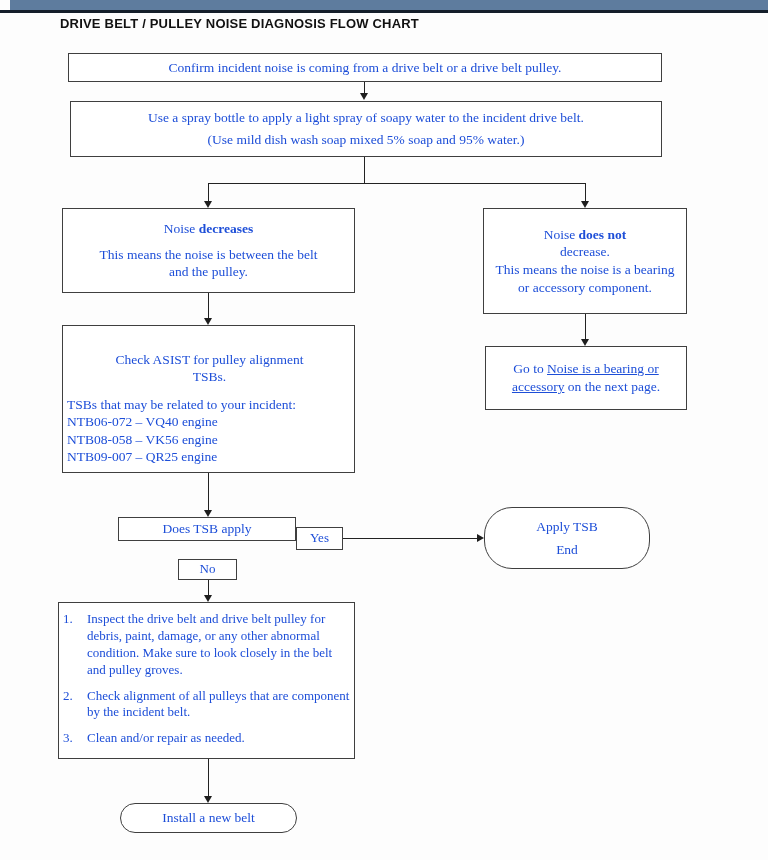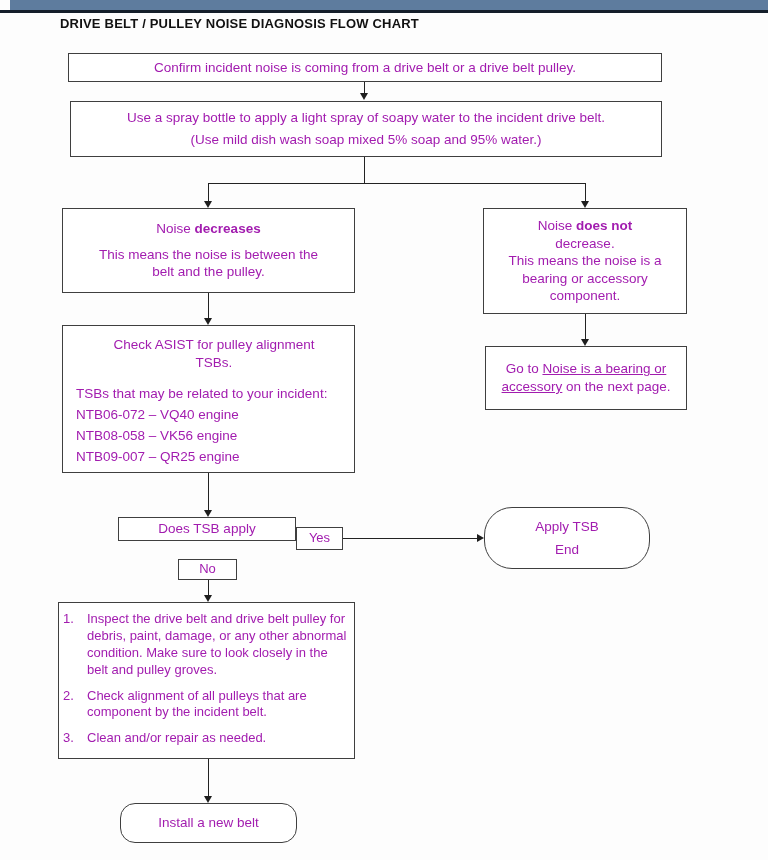--- a/index.html
+++ b/index.html
@@ -15,23 +15,24 @@
   .accent-bar{position:absolute;left:10px;top:0;width:758px;height:10px;background:#5e7c9e;}
   .header-rule{position:absolute;left:0;top:10px;width:768px;height:3px;background:#141e2a;}
   .page-title{
     position:absolute;left:60px;top:16px;
     font-size:13px;font-weight:bold;letter-spacing:.2px;color:#111;
   }
   
   .node{
     position:absolute;box-sizing:border-box;
     background:#fff;border:1.5px solid #3f3f3f;
-    font-size:13.5px;line-height:1.3;color:#a21caf;
+    font-size:13.5px;line-height:1.3;color:#1d4ed8;
     display:flex;flex-direction:column;justify-content:center;
     text-align:center;
+    font-family:Liberation Serif, serif;
   }
   .node .gap{height:8px;}
   .underline{text-decoration:underline;}
   b{font-weight:bold;}
   
   .vline{position:absolute;width:1.5px;background:#222;}
   .hline{position:absolute;height:1.5px;background:#222;}
   .arrow-down{
     position:absolute;width:0;height:0;
     border-left:4.5px solid transparent;border-right:4.5px solid transparent;
@@ -40,34 +41,34 @@
   .arrow-right{
     position:absolute;width:0;height:0;
     border-top:4.5px solid transparent;border-bottom:4.5px solid transparent;
     border-left:7.5px solid #1e1e1e;
   }
   
   #confirm-box{left:68px;top:53px;width:594px;height:29px;}
   #spray-box{left:70px;top:101px;width:592px;height:56px;justify-content:space-evenly;padding:3px 0;}
   #noise-dec-box{left:62px;top:208px;width:293px;height:85px;padding:6px 27px;}
   #noise-not-box{left:483px;top:208px;width:204px;height:106px;padding:20px 8px;}
-  #asist-box{left:62px;top:325px;width:293px;height:148px;justify-content:space-between;padding:10px 2px 6px 13px;}
+  #asist-box{left:62px;top:325px;width:293px;height:148px;justify-content:flex-end;padding:10px 2px 6px 4px;}
   #asist-box .asist-heading{text-align:center;margin:0 auto 10px auto;max-width:210px;}
   #asist-box .asist-body{text-align:left;}
   #goto-box{left:485px;top:346px;width:202px;height:64px;padding:4px 6px;}
   #does-box{left:118px;top:517px;width:178px;height:24px;}
   #yes-box{left:296px;top:527px;width:47px;height:23px;font-size:13px;}
   #no-box{left:178px;top:559px;width:59px;height:21px;font-size:13px;}
   #apply-box{left:484px;top:507px;width:166px;height:62px;justify-content:space-evenly;padding:4px 0;border-radius:28px;}
   #inspect-box{left:58px;top:602px;width:297px;height:157px;justify-content:flex-start;text-align:left;padding:8px 2px 4px 4px;font-size:13px;}
   .list-item{display:flex;margin-bottom:9px;}
   .list-item:last-child{margin-bottom:0;}
   .list-num{flex:0 0 24px;}
   .list-text{flex:1;}
-  #install-box{left:120px;top:803px;width:177px;height:40px;border-radius:15px;}
+  #install-box{left:120px;top:803px;width:177px;height:30px;border-radius:15px;}
 </style>
 </head>
 <body>
 
 <div id="page">
 
   <div class="accent-bar"></div>
   <div class="header-rule"></div>
   <div class="page-title">DRIVE BELT / PULLEY NOISE DIAGNOSIS FLOW CHART</div>
 

